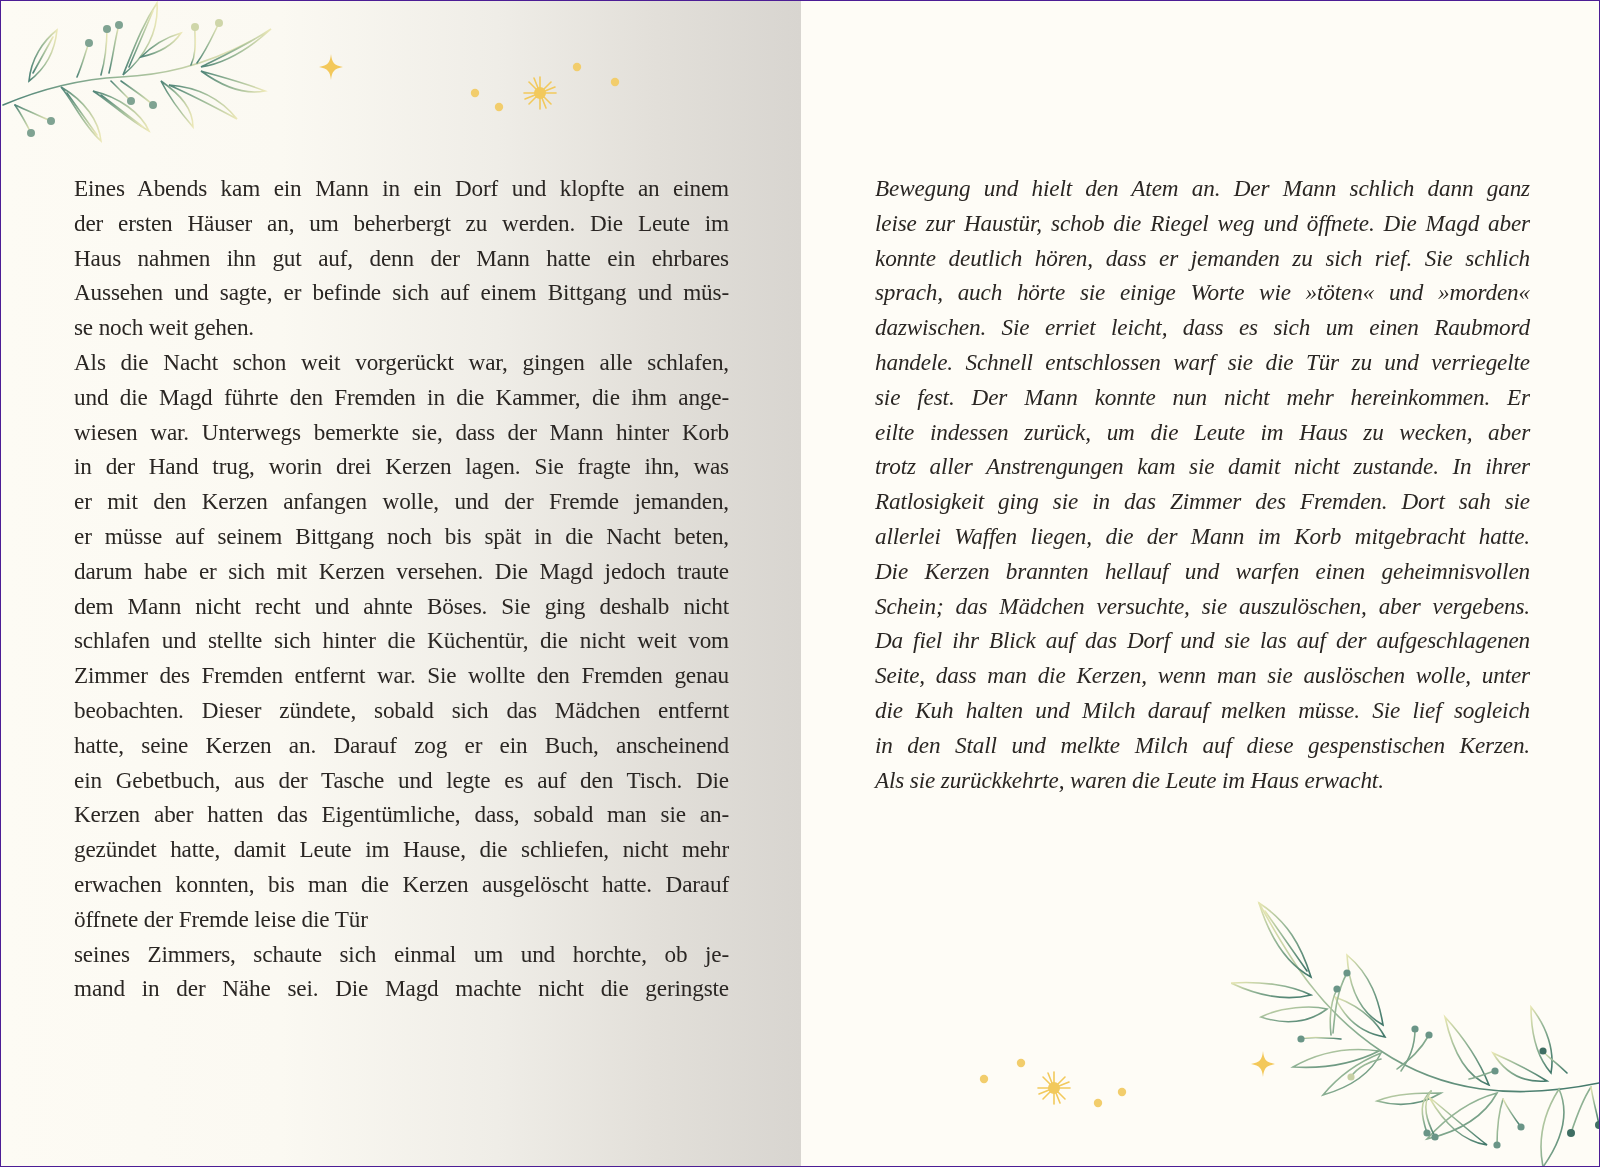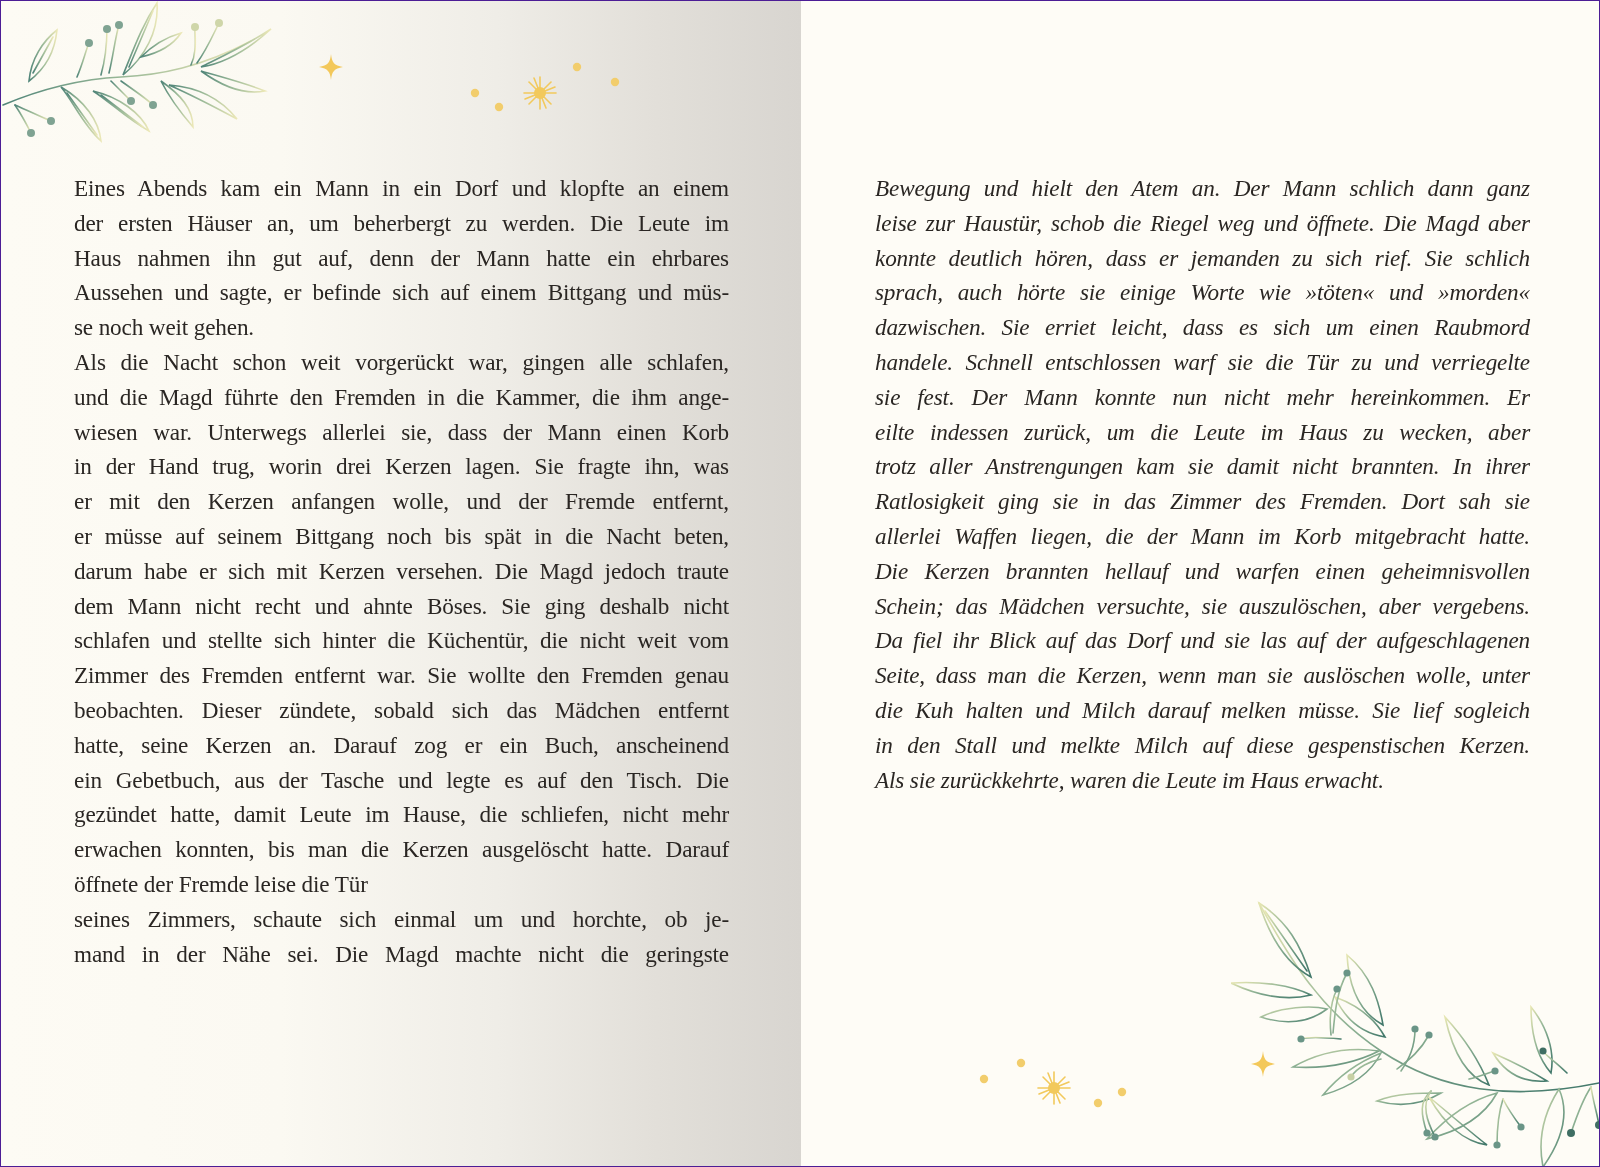--- a/index.html
+++ b/index.html
@@ -149,51 +149,52 @@
     </div>
 
     <div class="text-block" id="left-text">
         <div class="line">Eines Abends kam ein Mann in ein Dorf und klopfte an einem</div>
         <div class="line">der ersten Häuser an, um beherbergt zu werden. Die Leute im</div>
         <div class="line">Haus nahmen ihn gut auf, denn der Mann hatte ein ehrbares</div>
         <div class="line">Aussehen und sagte, er befinde sich auf einem Bittgang und müs-</div>
         <div class="line last">se noch weit gehen.</div>
         <div class="line">Als die Nacht schon weit vorgerückt war, gingen alle schlafen,</div>
         <div class="line">und die Magd führte den Fremden in die Kammer, die ihm ange-</div>
-        <div class="line">wiesen war. Unterwegs allerlei sie, dass der Mann einen Korb</div>
+        <div class="line">wiesen war. Unterwegs bemerkte sie, dass der Mann hinter Korb</div>
         <div class="line">in der Hand trug, worin drei Kerzen lagen. Sie fragte ihn, was</div>
-        <div class="line">er mit den Kerzen anfangen wolle, und der Fremde entfernt,</div>
+        <div class="line">er mit den Kerzen anfangen wolle, und der Fremde jemanden,</div>
         <div class="line">er müsse auf seinem Bittgang noch bis spät in die Nacht beten,</div>
         <div class="line">darum habe er sich mit Kerzen versehen. Die Magd jedoch traute</div>
         <div class="line">dem Mann nicht recht und ahnte Böses. Sie ging deshalb nicht</div>
         <div class="line">schlafen und stellte sich hinter die Küchentür, die nicht weit vom</div>
         <div class="line">Zimmer des Fremden entfernt war. Sie wollte den Fremden genau</div>
         <div class="line">beobachten. Dieser zündete, sobald sich das Mädchen entfernt</div>
         <div class="line">hatte, seine Kerzen an. Darauf zog er ein Buch, anscheinend</div>
         <div class="line">ein Gebetbuch, aus der Tasche und legte es auf den Tisch. Die</div>
+        <div class="line">Kerzen aber hatten das Eigentümliche, dass, sobald man sie an-</div>
         <div class="line">gezündet hatte, damit Leute im Hause, die schliefen, nicht mehr</div>
         <div class="line">erwachen konnten, bis man die Kerzen ausgelöscht hatte. Darauf</div>
         <div class="line last">öffnete der Fremde leise die Tür</div>
         <div class="line">seines Zimmers, schaute sich einmal um und horchte, ob je-</div>
         <div class="line">mand in der Nähe sei. Die Magd machte nicht die geringste</div>
       </div>
   </div>
 
   <div class="page page-right">
 
     <div class="text-block" id="right-text">
         <div class="line">Bewegung und hielt den Atem an. Der Mann schlich dann ganz</div>
         <div class="line">leise zur Haustür, schob die Riegel weg und öffnete. Die Magd aber</div>
         <div class="line">konnte deutlich hören, dass er jemanden zu sich rief. Sie schlich</div>
         <div class="line">sprach, auch hörte sie einige Worte wie »töten« und »morden«</div>
         <div class="line">dazwischen. Sie erriet leicht, dass es sich um einen Raubmord</div>
         <div class="line">handele. Schnell entschlossen warf sie die Tür zu und verriegelte</div>
         <div class="line">sie fest. Der Mann konnte nun nicht mehr hereinkommen. Er</div>
         <div class="line">eilte indessen zurück, um die Leute im Haus zu wecken, aber</div>
-        <div class="line">trotz aller Anstrengungen kam sie damit nicht brannten. In ihrer</div>
+        <div class="line">trotz aller Anstrengungen kam sie damit nicht zustande. In ihrer</div>
         <div class="line">Ratlosigkeit ging sie in das Zimmer des Fremden. Dort sah sie</div>
         <div class="line">allerlei Waffen liegen, die der Mann im Korb mitgebracht hatte.</div>
         <div class="line">Die Kerzen brannten hellauf und warfen einen geheimnisvollen</div>
         <div class="line">Schein; das Mädchen versuchte, sie auszulöschen, aber vergebens.</div>
         <div class="line">Da fiel ihr Blick auf das Dorf und sie las auf der aufgeschlagenen</div>
         <div class="line">Seite, dass man die Kerzen, wenn man sie auslöschen wolle, unter</div>
         <div class="line">die Kuh halten und Milch darauf melken müsse. Sie lief sogleich</div>
         <div class="line">in den Stall und melkte Milch auf diese gespenstischen Kerzen.</div>
         <div class="line last">Als sie zurückkehrte, waren die Leute im Haus erwacht.</div>
       </div>

